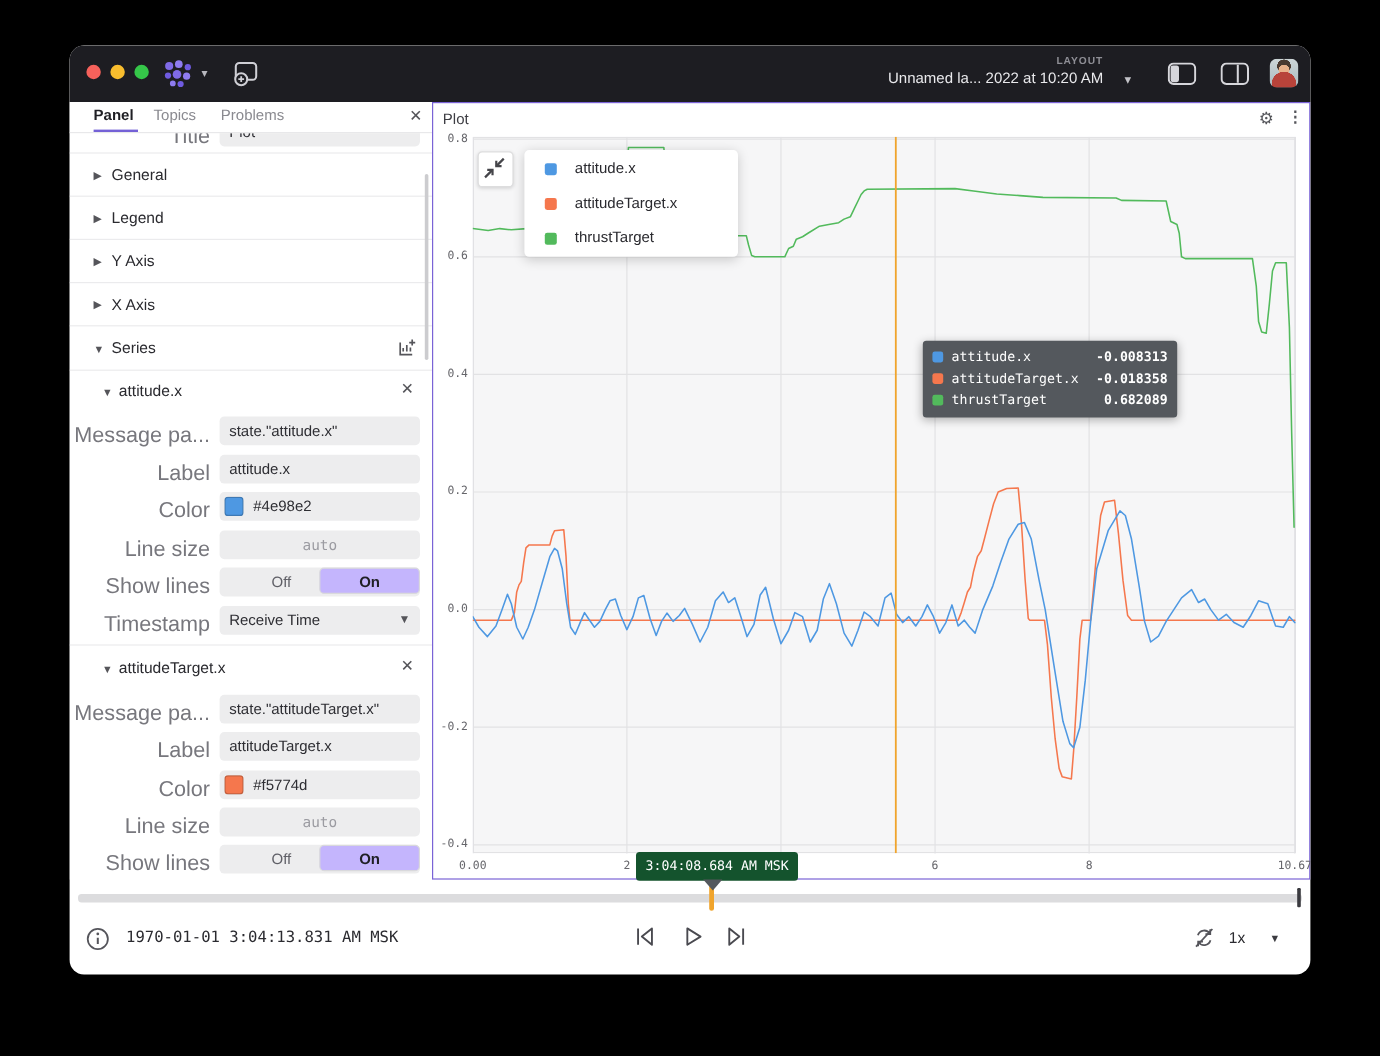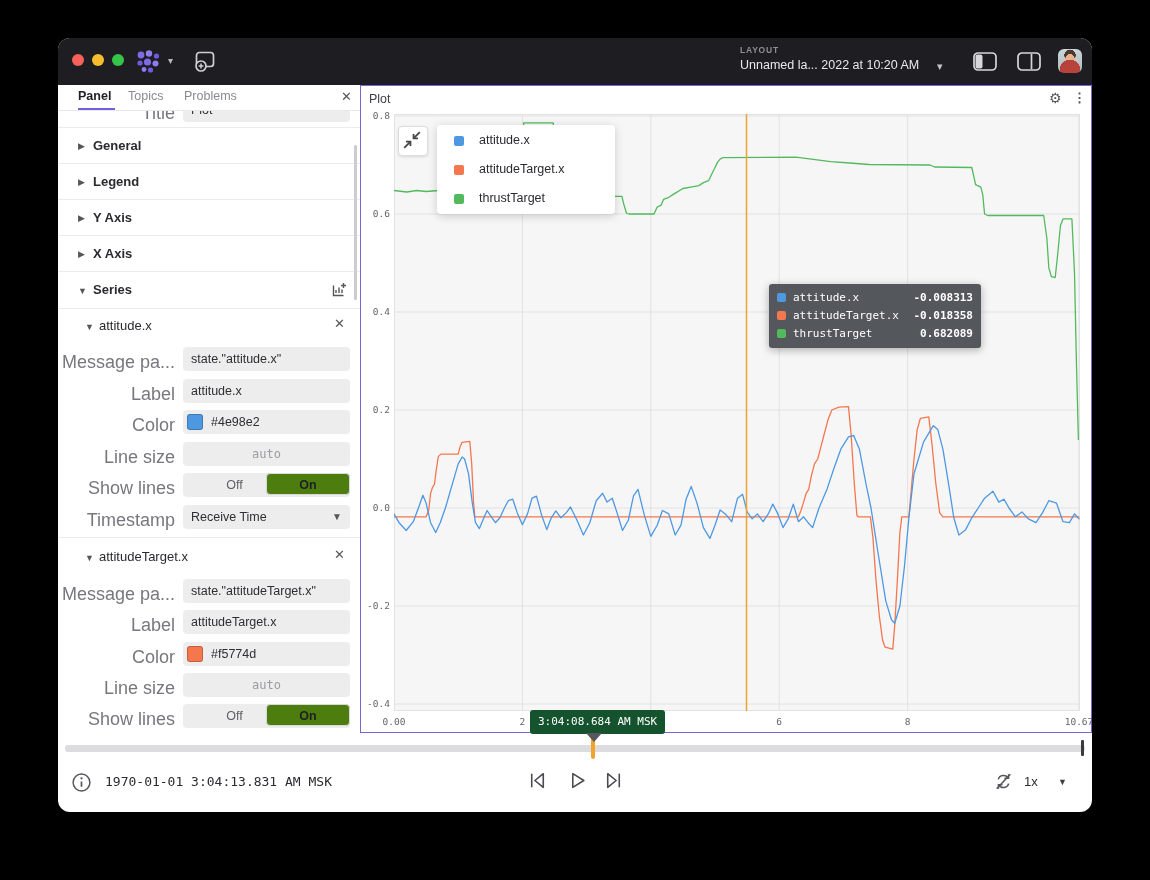--- a/index.html
+++ b/index.html
@@ -2,21 +2,21 @@
 <html><head>
 <meta charset="utf-8">
 <style>
   html,body{margin:0;padding:0;background:#000;width:1150px;height:880px;font-family:"Liberation Sans",sans-serif;-webkit-font-smoothing:antialiased;}
   .abs{position:absolute;}
   #window{position:absolute;left:58px;top:38px;width:1034px;height:774px;background:#fff;border-radius:12px;overflow:hidden;box-shadow:0 18px 50px rgba(0,0,0,.7);}
   
   #titlebar{position:absolute;left:0;top:0;width:1034px;height:47px;background:#1d1d22;}
   .tl{position:absolute;top:16px;width:12px;height:12px;border-radius:50%;}
   #titlebar .title{position:absolute;left:350px;top:16px;width:280px;text-align:center;color:#e9e9ec;font-size:13px;font-weight:600;letter-spacing:.1px;}
-  .layoutblock{position:absolute;left:682px;top:7px;color:#e9e9ec;}
+  .layoutblock{position:absolute;left:682px;top:7px;color:#e9e9ec;text-align:right;}
   .layoutblock .cap{font-size:8.5px;color:#8e8e95;letter-spacing:.8px;font-weight:600;}
   .layoutblock .name{font-size:12.5px;margin-top:3px;font-weight:500;}
   .tb-caret{position:absolute;left:879px;top:22px;color:#c3c3c8;font-size:11px;}
   .paneltoggle{position:absolute;top:14px;}
   #avatar{position:absolute;left:1000px;top:11px;width:24px;height:24px;border-radius:6px;
     background:
       radial-gradient(circle at 50% 88%, #b8433a 0 42%, rgba(0,0,0,0) 43%),
       radial-gradient(circle at 50% 40%, #e9b28b 0 24%, rgba(0,0,0,0) 25%),
       radial-gradient(circle at 50% 26%, #4a3a30 0 26%, rgba(0,0,0,0) 27%),
       linear-gradient(#cdd6d8,#a9babf);}
@@ -24,27 +24,27 @@
   #sidebar{position:absolute;left:0;top:47px;width:302px;height:648px;background:#fff;border-right:1px solid #e4e4e6;}
   #tabsbar{position:absolute;left:0;top:0;width:302px;height:25px;background:#fff;border-bottom:1px solid #e8e8ea;z-index:3;}
   .tab{position:absolute;top:4px;font-size:12.5px;color:#8a8a90;}
   .tab.active{color:#1f1f24;font-weight:700;}
   #tab-underline{position:absolute;left:20px;top:23px;width:37px;height:2px;background:#7461d6;z-index:4;}
   .closex{color:#55555a;font-size:13px;line-height:13px;}
   .fieldlabel{position:absolute;left:0;width:117px;text-align:right;font-size:18px;color:#77777d;}
   .field{position:absolute;left:125px;width:167px;height:24px;background:#ededee;border-radius:4px;font-size:12.5px;color:#2e2e33;line-height:24px;padding:0 8px;box-sizing:border-box;white-space:nowrap;overflow:hidden;}
   .sectionrow{position:absolute;left:0;width:302px;height:36px;border-top:1px solid #ebebed;}
   .sectionrow .car{position:absolute;left:20px;top:13px;font-size:9px;color:#55555a;}
-  .sectionrow .lab{position:absolute;left:35px;top:10px;font-size:13px;color:#2a2a2f;font-weight:700;}
+  .sectionrow .lab{position:absolute;left:35px;top:10px;font-size:13px;color:#2a2a2f;font-weight:400;}
   .subhead .car{position:absolute;left:27px;top:10px;font-size:9px;color:#55555a;}
   .subhead .lab{position:absolute;left:41px;top:6px;font-size:13px;color:#2a2a2f;font-weight:500;}
   .subx{position:absolute;left:276px;top:5px;}
   .seg{position:absolute;left:125px;width:167px;height:24px;background:#ededee;border-radius:4px;}
   .seg .off{position:absolute;left:0;top:0;width:103px;text-align:center;line-height:24px;font-size:12.5px;color:#5f5f66;}
-  .seg .on{position:absolute;left:83px;top:0;width:84px;height:22px;margin-top:0;background:#4d7c0f;border:1px solid #d9d9dc;border-radius:4px;text-align:center;line-height:22px;font-size:12.5px;color:#1f1f24;font-weight:600;box-sizing:border-box;}
+  .seg .on{position:absolute;left:83px;top:0;width:84px;height:22px;margin-top:0;background:#c4b5fd;border:1px solid #d9d9dc;border-radius:4px;text-align:center;line-height:22px;font-size:12.5px;color:#1f1f24;font-weight:600;box-sizing:border-box;}
   .swatch{position:absolute;left:4px;top:4px;width:16px;height:16px;border-radius:3px;border:1px solid rgba(0,0,0,.2);box-sizing:border-box;}
   .selcaret{position:absolute;right:8px;top:0;color:#55555a;font-size:10px;line-height:24px;}
   #sb-scrollthumb{position:absolute;left:296px;top:60px;width:3px;height:155px;background:#cccccf;border-radius:2px;}
   .divider{position:absolute;left:0;width:302px;height:1px;background:#ebebed;}
   
   #plotpanel{position:absolute;left:302px;top:47px;width:732px;height:648px;background:#fff;border:1px solid #7a63d6;box-sizing:border-box;}
   #plot-title{position:absolute;left:8px;top:6px;font-size:12.5px;color:#3e3e44;}
   #plot-gear{position:absolute;left:688px;top:4px;font-size:14px;color:#55565b;}
   #plot-kebab{position:absolute;left:712px;top:4px;font-size:13px;color:#55565b;font-weight:700;}
   #canvas{position:absolute;left:33px;top:28px;width:686px;height:597px;background:#f6f6f7;}

